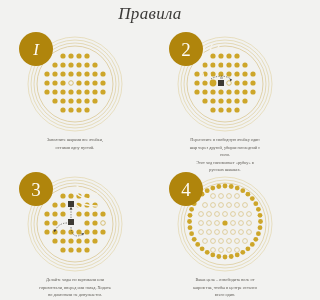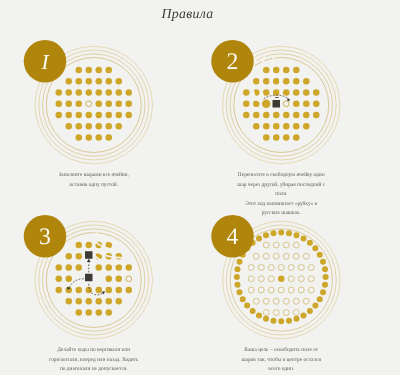--- a/index.html
+++ b/index.html
@@ -7,21 +7,21 @@
     width:300px;height:300px;overflow:hidden;
     background:#f2f2f0;
     font-family:"Liberation Serif", serif;
     position:relative;
   }
   #page{position:absolute;inset:0;}
 
   
   .header{text-align:center;padding-top:5px;}
   .title-main{
-    font-size:11px;font-style:italic;color:#3b3a38;
+    font-size:17px;font-style:italic;color:#3b3a38;
     letter-spacing:.3px;line-height:1.1;
   }
   .title-sub{
     font-size:9px;font-style:italic;color:#c39b28;
     letter-spacing:.3px;line-height:1.2;margin-top:1px;
   }
 
   
   .panels{
     position:absolute;top:32px;left:0;width:300px;height:268px;

